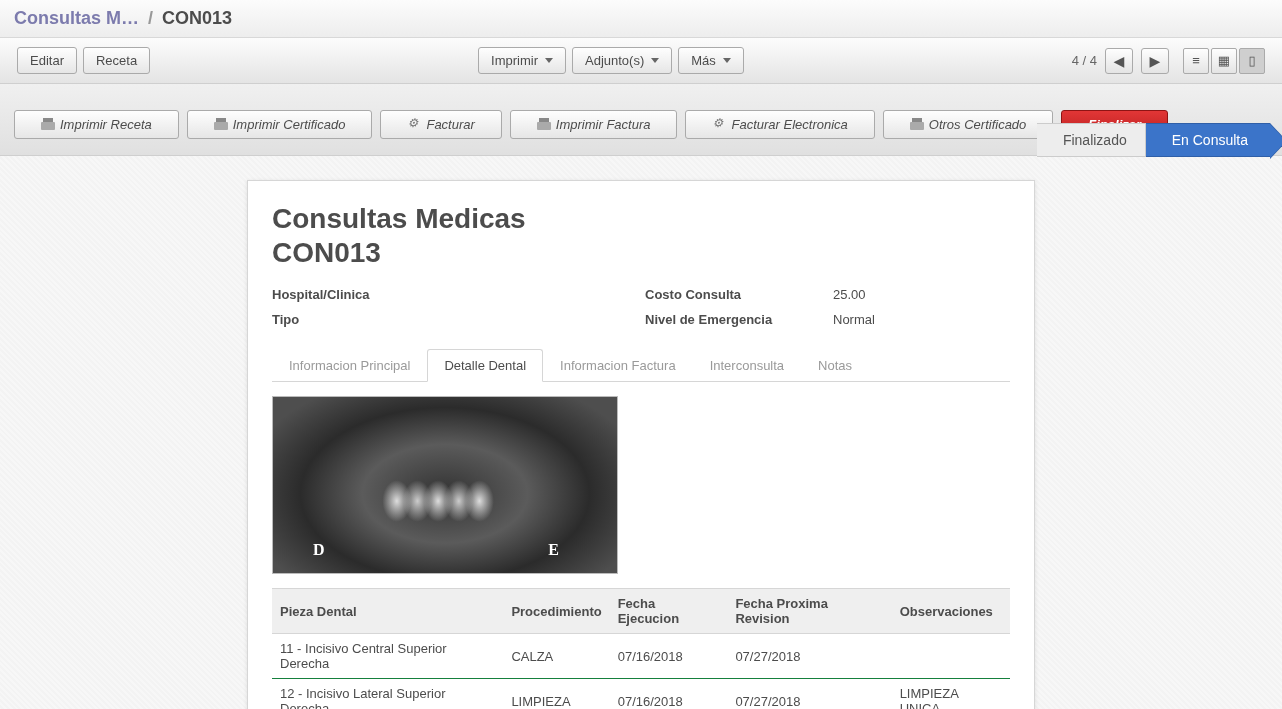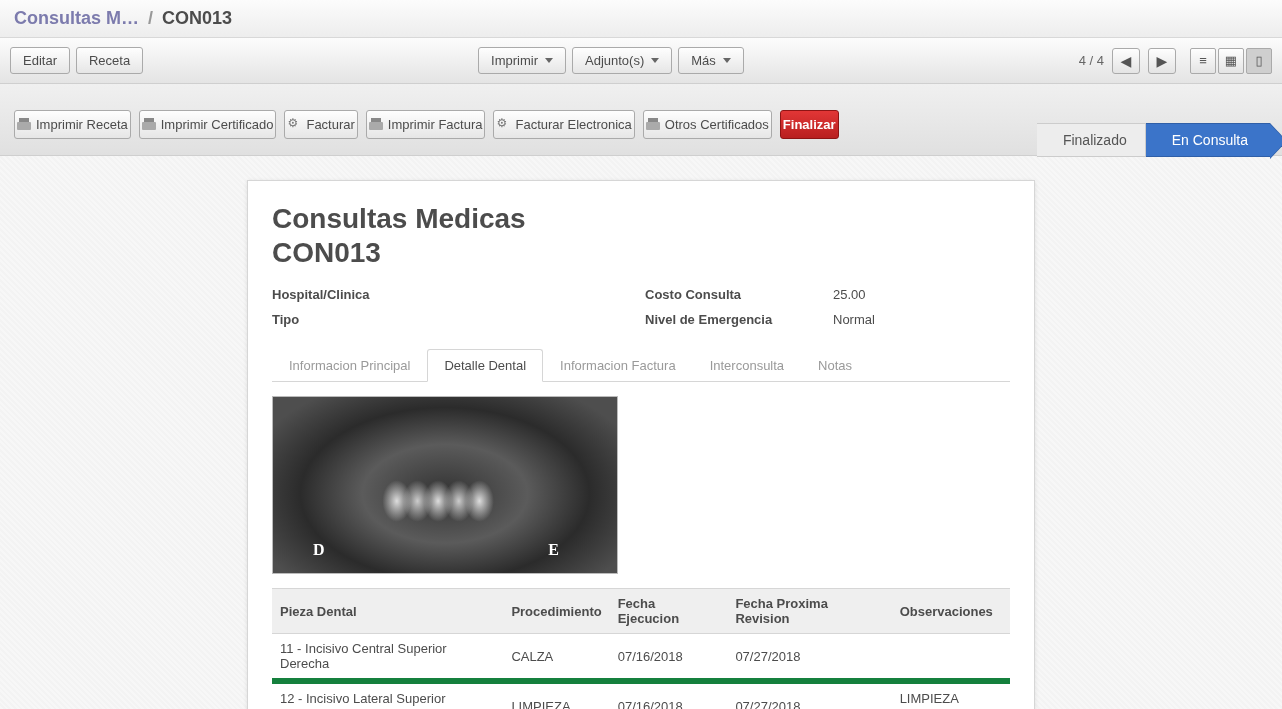--- a/index.html
+++ b/index.html
@@ -21,21 +21,21 @@
     font-weight:bold;
   }
   .breadcrumb .parent { color:#7c7bad; }
   .breadcrumb .sep { color:#999; margin:0 4px; }
   .breadcrumb .current { color:#4c4c4c; }
 
   
   .controlbar {
     background:linear-gradient(#fcfcfc,#e4e4e4);
     border-bottom:1px solid #cfcfcf;
-    padding:9px 10px;
+    padding:9px 17px;
     display:flex;
     align-items:center;
     gap:6px;
   }
   .btn {
     display:inline-flex;
     align-items:center;
     gap:5px;
     padding:5px 12px;
     border:1px solid #aaa;
@@ -84,21 +84,21 @@
     background:linear-gradient(#f0f0f0,#e0e0e0);
     border-bottom:1px solid #cfcfcf;
     padding:9px 14px 0 14px;
     display:flex;
     flex-wrap:wrap;
     align-items:center;
     gap:8px;
     position:relative;
     min-height:72px;
   }
-  .actionbar .btn { padding:6px 2px; }
+  .actionbar .btn { padding:6px 26px;font-style:italic; }
   .printer-icon,.gear-icon {
     display:inline-block;width:14px;height:12px;position:relative;
   }
   .printer-icon::before{
     content:"";position:absolute;left:2px;top:0;width:10px;height:4px;background:#888;
   }
   .printer-icon::after{
     content:"";position:absolute;left:0;top:4px;width:14px;height:8px;background:#aaa;border-radius:1px;
   }
   .gear-icon::before{
@@ -219,21 +219,21 @@
     text-align:left;
     background:#efefef;
     border-top:1px solid #d6d6d6;
     border-bottom:1px solid #d6d6d6;
     padding:7px 8px;
     font-weight:bold;
     color:#4c4c4c;
   }
   table.dental td {
     padding:7px 8px;
-    border-bottom:6px solid #15803d;
+    border-bottom:1px solid #15803d;
     color:#4c4c4c;
   }
 </style>
 </head>
 <body>
 
 <div class="breadcrumb">
   <span class="parent">Consultas M…</span>
   <span class="sep">/</span>
   <span class="current">CON013</span>
@@ -297,21 +297,21 @@
   <button class="btn">
     <span class="printer-icon"></span>
     <span>Imprimir Factura</span>
   </button>
   <button class="btn">
     <span class="gear-icon"></span>
     <span>Facturar Electronica</span>
   </button>
   <button class="btn">
     <span class="printer-icon"></span>
-    <span>Otros Certificados</span>
+    <span>Otros Certificado</span>
   </button>
   <button class="btn red">Finalizar</button>
 
   <div class="status-strip">
     <div class="status-step last">Finalizado</div>
     <div class="status-step active">En Consulta</div>
   </div>
 </div>
 
 <div class="sheet-wrap">

